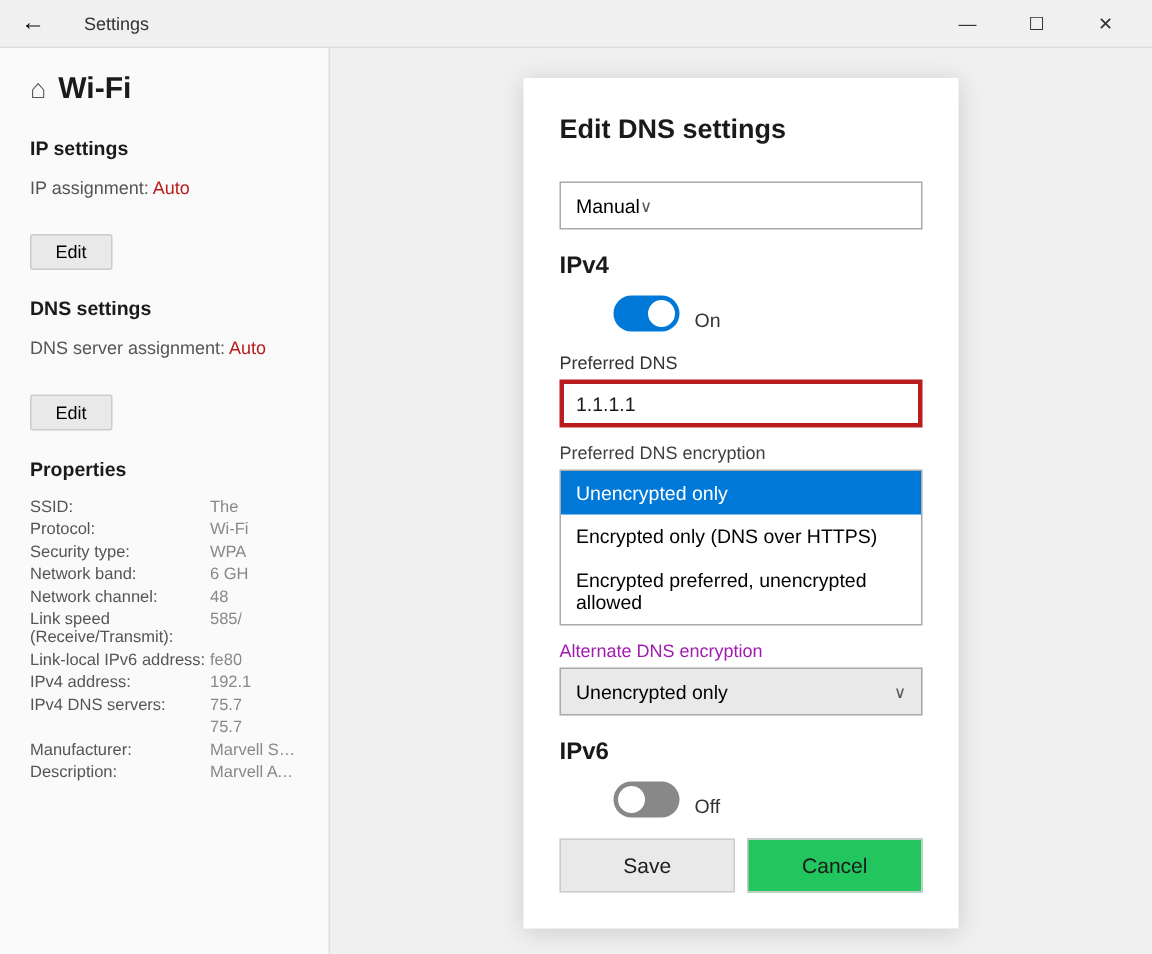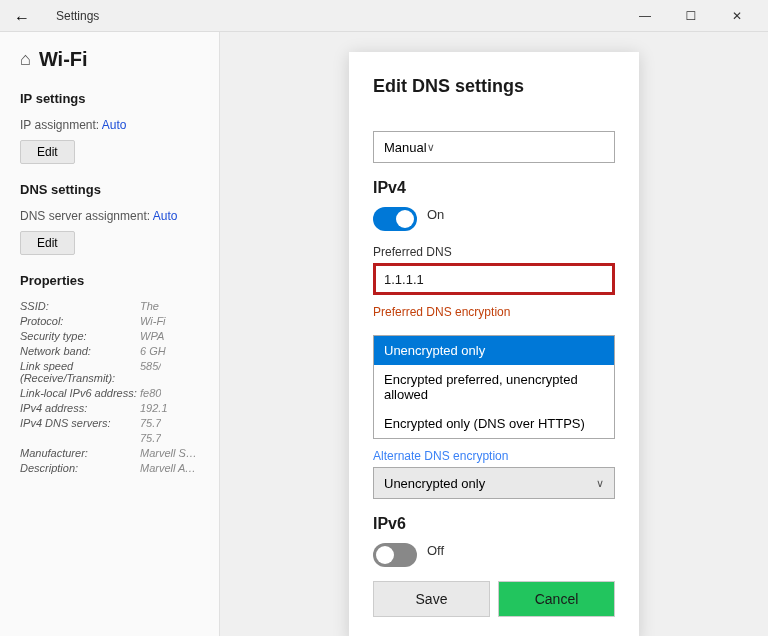--- a/index.html
+++ b/index.html
@@ -88,39 +88,38 @@
       margin-bottom: 12px;
       margin-top: 18px;
     }
     .field-label {
       font-size: 12px;
       color: #555;
       margin-bottom: 4px;
     }
     .field-value {
       font-size: 12px;
-      color: #1d4ed8;
+      color: #b91c1c;
     }
     .edit-btn {
       display: inline-block;
       padding: 4px 16px;
       border: 1px solid #ccc;
       background: #e9e9e9;
       font-size: 12px;
       cursor: pointer;
-      margin-top: 4px;
+      margin-top: 20px;
       border-radius: 2px;
     }
 
     .prop-section { margin-top: 16px; }
     .prop-row {
       display: flex;
       font-size: 11px;
       margin-bottom: 3px;
-      font-style: italic;
     }
     .prop-key {
       color: #555;
       width: 120px;
       flex-shrink: 0;
     }
     .prop-val {
       color: #888;
       overflow: hidden;
       text-overflow: ellipsis;
@@ -143,21 +142,21 @@
       width: 290px;
       padding: 24px;
       box-shadow: 0 2px 16px rgba(0,0,0,0.15);
       position: relative;
     }
 
     .dialog-title {
       font-size: 18px;
       font-weight: 600;
       color: #1a1a1a;
-      margin-bottom: 34px;
+      margin-bottom: 24px;
     }
 
     
     .dropdown {
       width: 100%;
       height: 32px;
       border: 1px solid #aaa;
       display: flex;
       align-items: center;
       justify-content: flex-start;
@@ -173,23 +172,24 @@
     .ipv-heading {
       font-size: 16px;
       font-weight: 600;
       color: #1a1a1a;
       margin-bottom: 10px;
     }
 
     
     .toggle-row {
       display: flex;
-      align-items: flex-start;
+      align-items: flex-end;
       gap: 10px;
       margin-bottom: 14px;
+      margin-left: 36px;
     }
     .toggle {
       width: 44px;
       height: 24px;
       border-radius: 12px;
       position: relative;
       cursor: pointer;
     }
     .toggle.on { background: #0078d7; }
     .toggle.off { background: #888; }
@@ -219,22 +219,22 @@
       font-size: 13px;
       margin-bottom: 10px;
       outline: none;
       background: white;
       color: #1a1a1a;
     }
 
     
     .enc-label {
       font-size: 12px;
-      color: #c2410c;
-      margin-bottom: 16px;
+      color: #404040;
+      margin-bottom: 4px;
     }
 
     
     .enc-dropdown-open {
       border: 1px solid #aaa;
       width: 100%;
       margin-bottom: 10px;
     }
     .enc-option {
       padding: 7px 10px;
@@ -242,21 +242,21 @@
       cursor: pointer;
     }
     .enc-option.selected {
       background: #0078d7;
       color: white;
     }
 
     
     .alt-dns-label {
       font-size: 12px;
-      color: #3b82f6;
+      color: #a21caf;
       margin-bottom: 4px;
       margin-top: 8px;
     }
     .dropdown-gray {
       width: 100%;
       height: 32px;
       border: 1px solid #aaa;
       display: flex;
       align-items: center;
       justify-content: space-between;
@@ -352,20 +352,24 @@
           </div>
           <div class="prop-row">
             <span class="prop-key">Security type:</span>
             <span class="prop-val">WPA</span>
           </div>
           <div class="prop-row">
             <span class="prop-key">Network band:</span>
             <span class="prop-val">6 GH</span>
           </div>
           <div class="prop-row">
+            <span class="prop-key">Network channel:</span>
+            <span class="prop-val">48</span>
+          </div>
+          <div class="prop-row">
             <span class="prop-key">Link speed (Receive/Transmit):</span>
             <span class="prop-val">585/</span>
           </div>
           <div class="prop-row">
             <span class="prop-key">Link-local IPv6 address:</span>
             <span class="prop-val">fe80</span>
           </div>
           <div class="prop-row">
             <span class="prop-key">IPv4 address:</span>
             <span class="prop-val">192.1</span>
@@ -411,22 +415,22 @@
         </div>
 
         <div class="input-label">Preferred DNS</div>
         <input class="text-input" type="text" value="1.1.1.1" style="">
 
         <div class="enc-label">Preferred DNS encryption</div>
 
         
         <div class="enc-dropdown-open">
           <div class="enc-option selected">Unencrypted only</div>
+          <div class="enc-option">Encrypted only (DNS over HTTPS)</div>
           <div class="enc-option">Encrypted preferred, unencrypted allowed</div>
-          <div class="enc-option">Encrypted only (DNS over HTTPS)</div>
         </div>
 
         <div class="alt-dns-label">Alternate DNS encryption</div>
         <div class="dropdown-gray">
           <span>Unencrypted only</span>
           <span class="dropdown-arrow">∨</span>
         </div>
       </div>
 
       <div>

